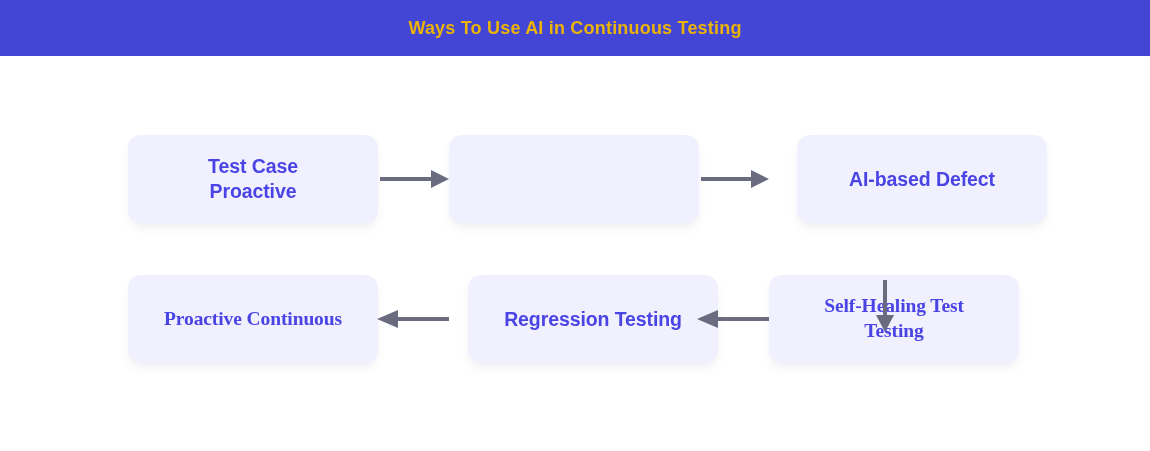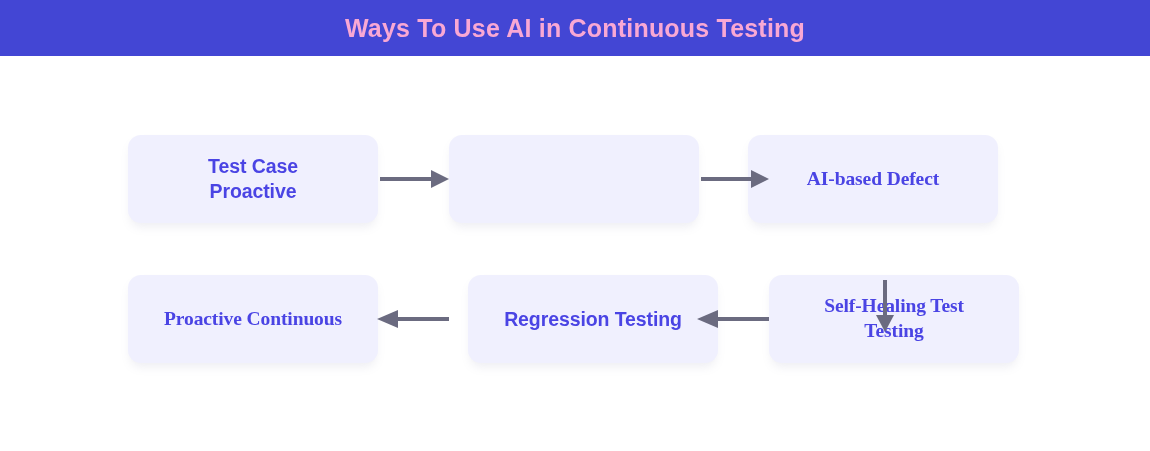--- a/index.html
+++ b/index.html
@@ -26,22 +26,22 @@
     top: 0;
     width: 1150px;
     height: 56px;
     background: #4346d4;
     display: flex;
     align-items: center;
     justify-content: center;
   }
 
   .header-title {
-    color: #f9a8d4;
-    font-size: 25px;
+    color: #eab308;
+    font-size: 18px;
     font-weight: bold;
     letter-spacing: 0.2px;
     line-height: 1;
     white-space: nowrap;
   }
 
   
   .flow-area {
     position: absolute;
     left: 0;
@@ -68,21 +68,21 @@
     font-size: 19.5px;
     font-weight: bold;
     line-height: 1.28;
     text-align: center;
     letter-spacing: -0.1px;
   }
 
   
   .n1 { left: 128px; top: 79px; }
   .n2 { left: 449px; top: 79px; }
-  .n3 { left: 748px; top: 79px; font-family: Liberation Serif, serif; }
+  .n3 { left: 797px; top: 79px; }
   .n4 { left: 769px; top: 219px; font-family: Liberation Serif, serif; }
   .n5 { left: 468px; top: 219px; }
   .n6 { left: 128px; top: 219px; font-family: Liberation Serif, serif; }
 
   
   .arrow {
     position: absolute;
   }
   .arrow svg { display: block; }
 

